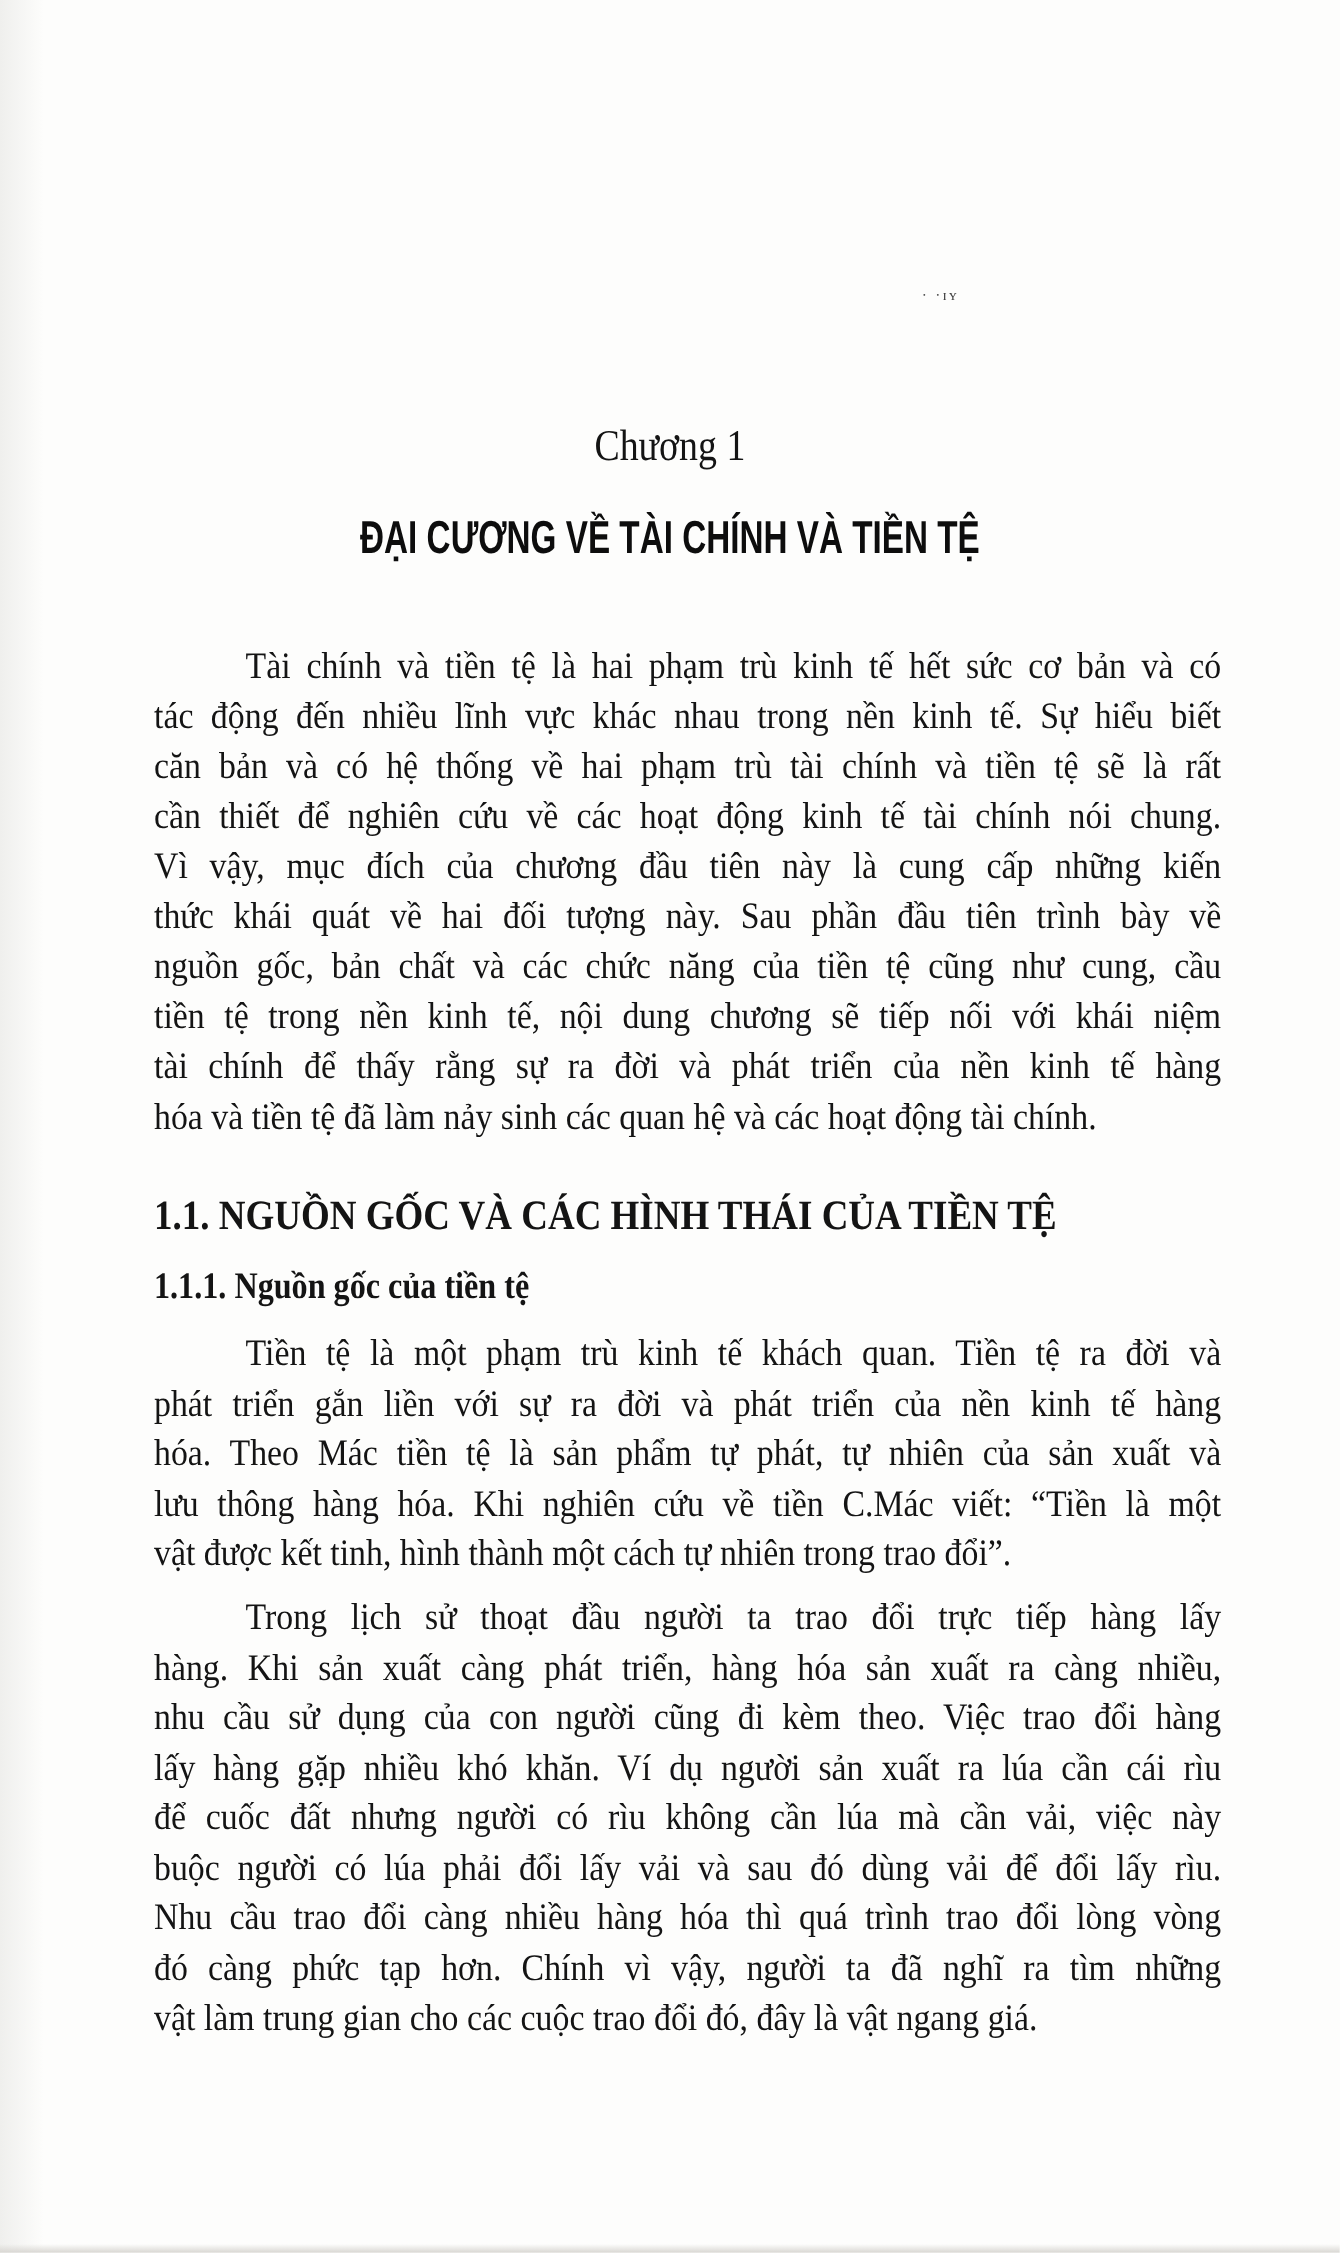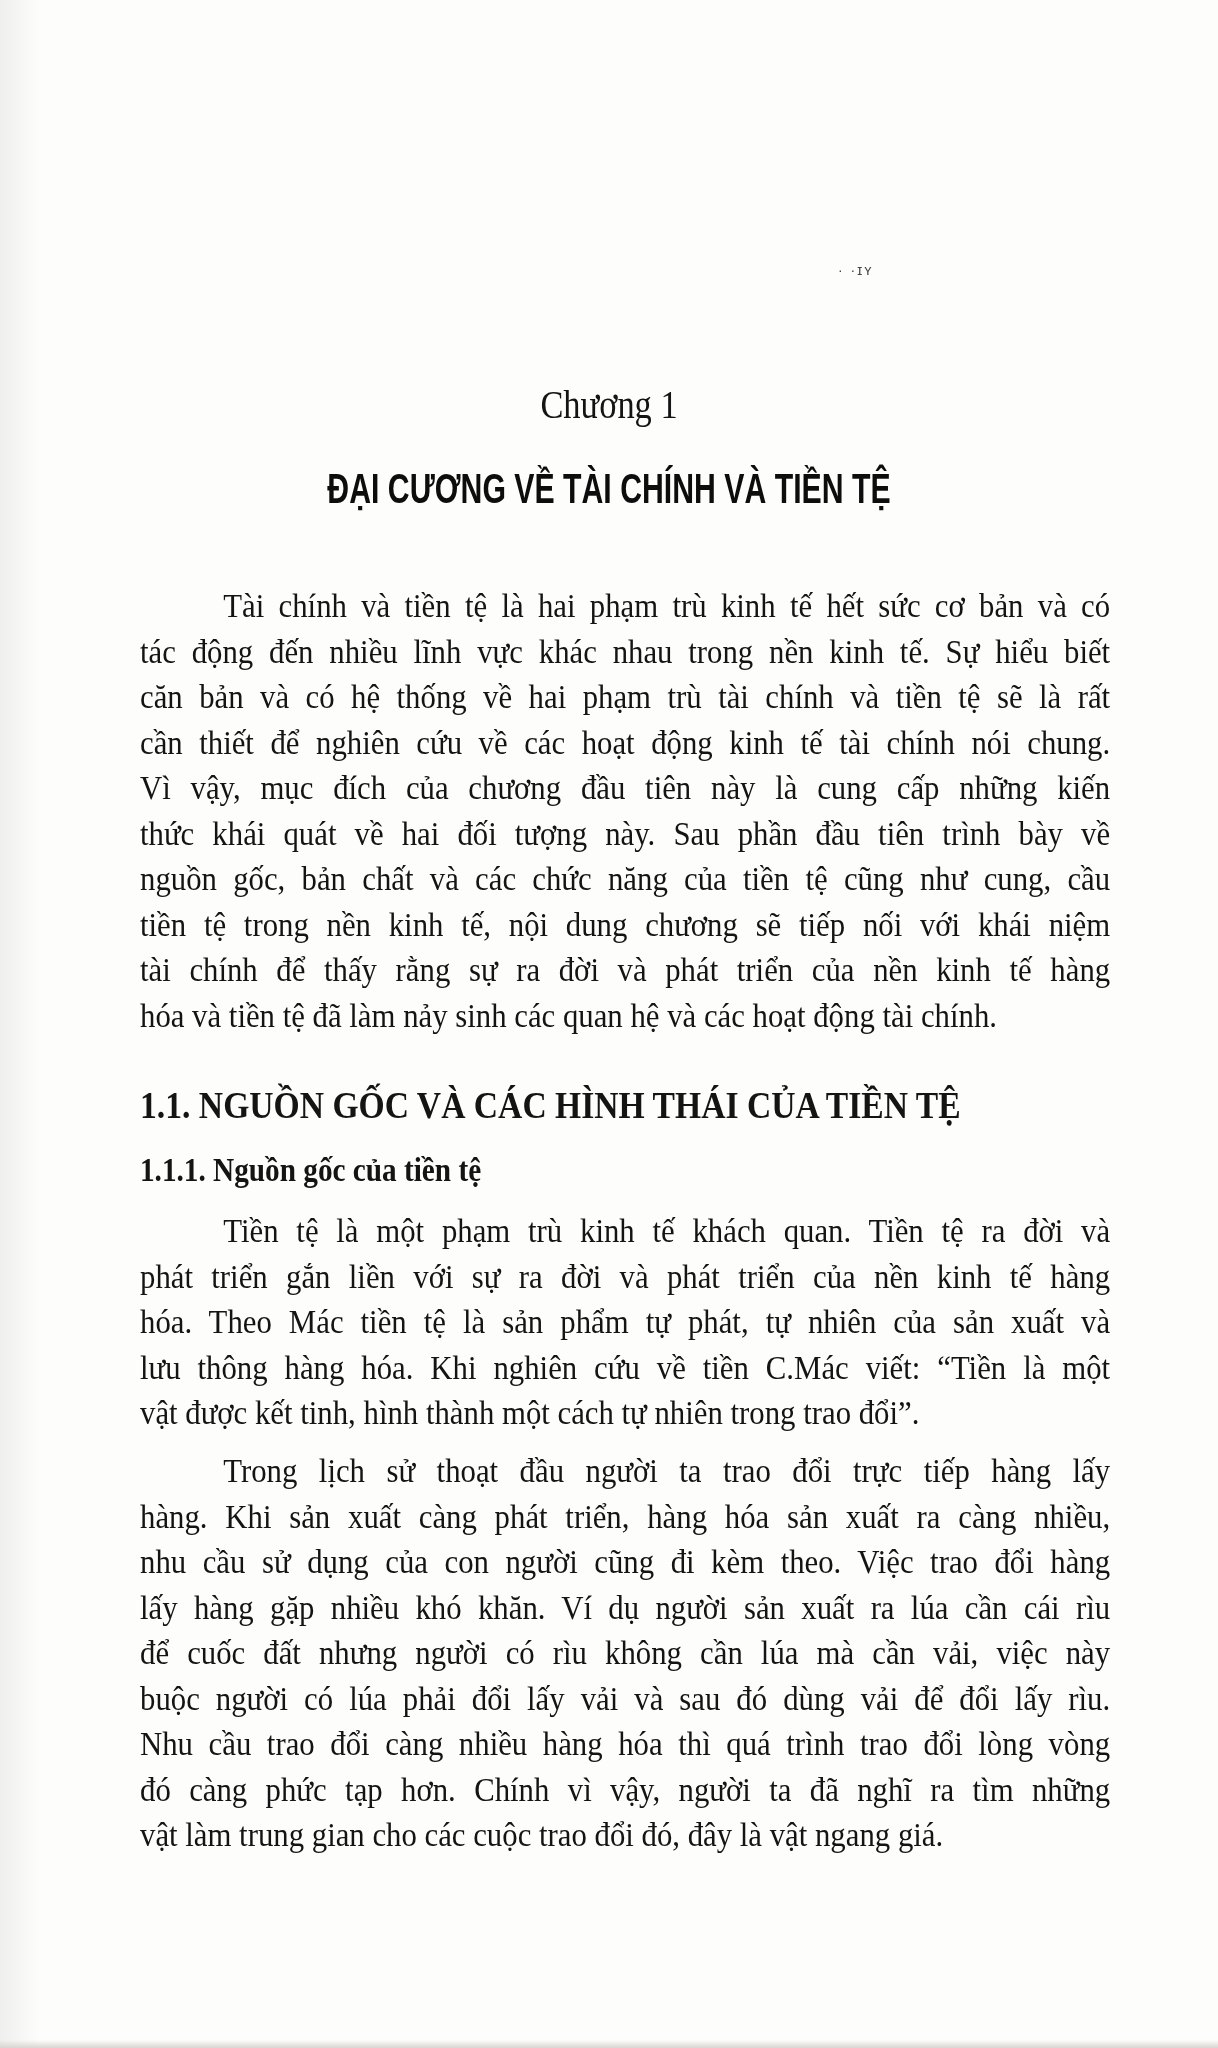--- a/index.html
+++ b/index.html
@@ -15,21 +15,21 @@
       position: absolute; left: 0; top: 0; width: 40px; height: 2048px;
       background: linear-gradient(to right, #efefed, rgba(253,253,252,0));
     }
     .page-edge-bottom {
       position: absolute; left: 0; bottom: 0; width: 1218px; height: 8px;
       background: linear-gradient(to bottom, rgba(253,253,252,0), #d8d6d2);
     }
     .scan-mark {
       position: absolute; left: 838px; top: 262px;
       font-size: 14px; color: #444; letter-spacing: 2px;
-      font-family: Liberation Sans, sans-serif;
+      font-family: Liberation Serif, serif;
     }
     .chapter-label {
       position: absolute; left: 0; width: 1218px; top: 381px;
       text-align: center;
       font-size: 40px; line-height: 48px;
       font-family: "Liberation Serif", serif;
       transform: scaleX(0.86);
       transform-origin: 609px 0;
     }
     .chapter-title {

